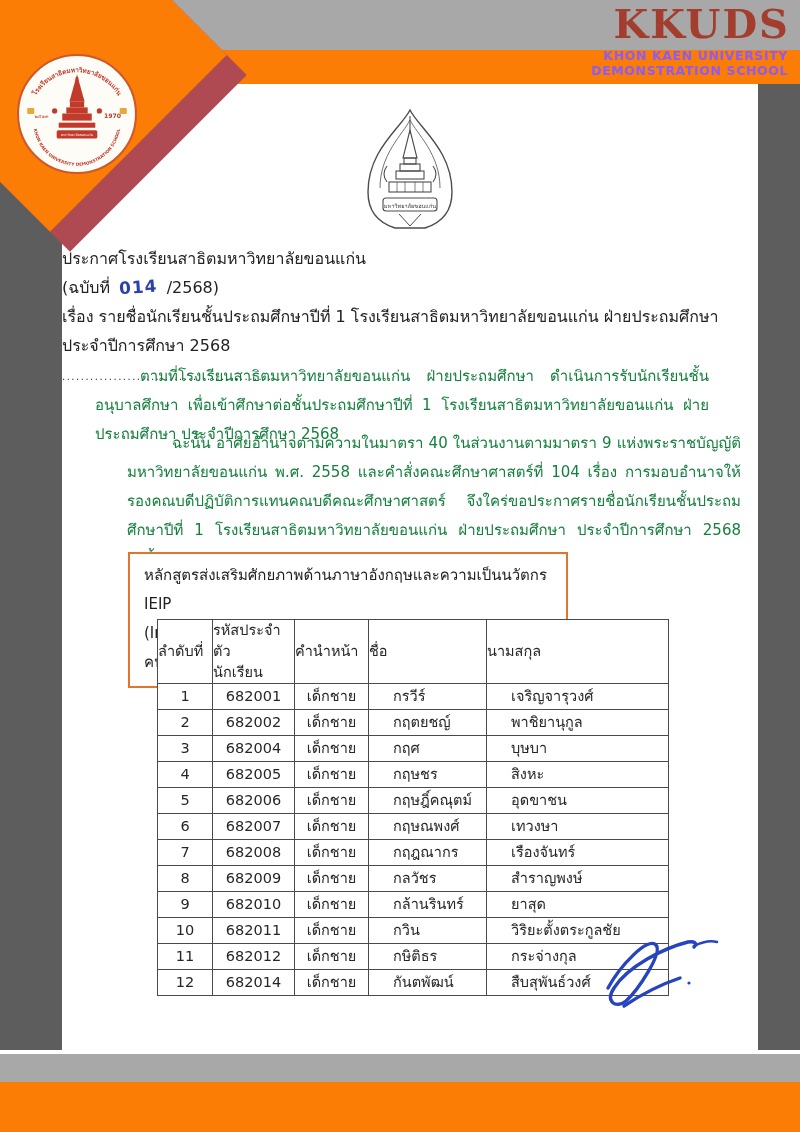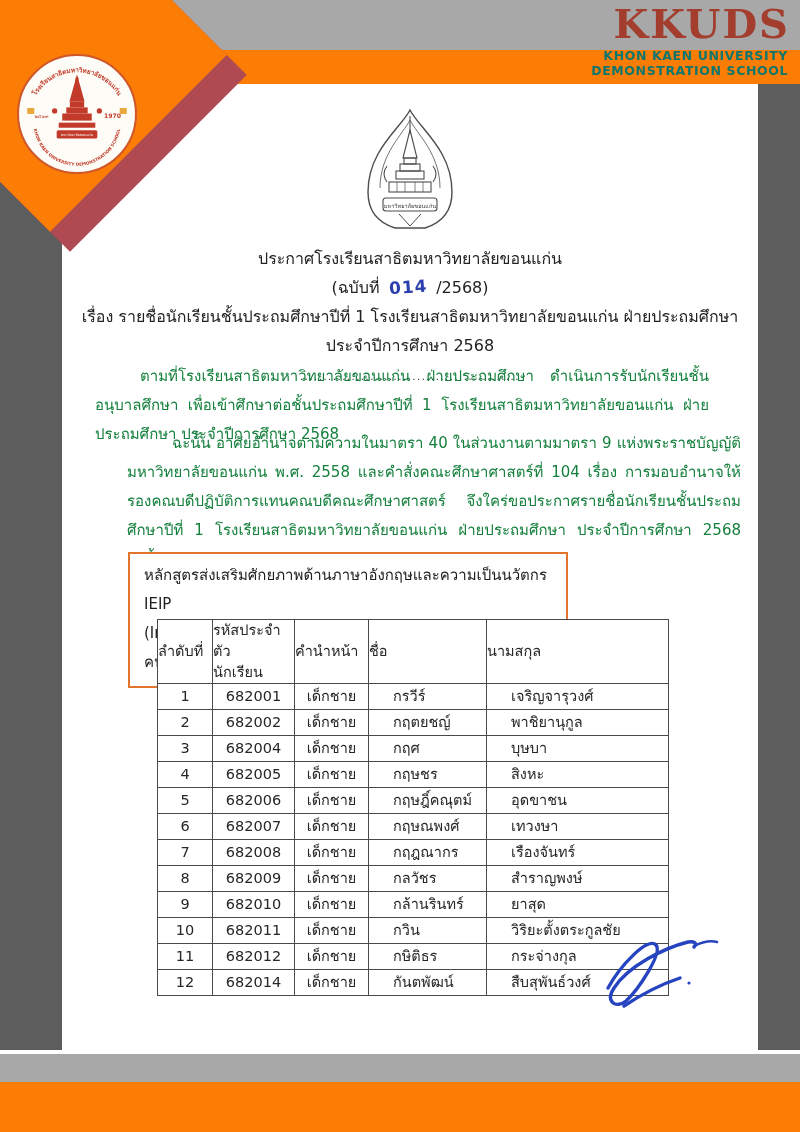--- a/index.html
+++ b/index.html
@@ -21,28 +21,28 @@
                  background:#fb7d05; transform:rotate(45deg); }
 
   
   .seal { position:absolute; left:16px; top:53px; width:122px; height:122px; }
 
   
   .brand { position:absolute; right:10px; top:0; width:230px; height:72px; text-align:right; }
   .brand-word { font-family:"DejaVu Serif", serif; font-weight:bold; font-size:40px; line-height:48px;
                 letter-spacing:2px; color:#a33d2e; }
   .brand-sub  { font-size:12.5px; font-weight:bold; line-height:15px; letter-spacing:0.6px;
-                color:#0f766e; padding-right:2px; }
+                color:#8b5cf6; padding-right:2px; }
 
   
   .page { position:absolute; left:62px; top:84px; width:696px; height:966px; }
 
   .kku-emblem { position:absolute; left:288px; top:22px; width:120px; height:142px; }
 
-  .title-block { position:absolute; left:0; top:160px; width:696px; text-align:center;
+  .title-block { position:absolute; left:0; top:160px; width:696px; text-align:left;
                  font-size:16px; line-height:29px; color:#222; }
   .issue-hand { display:inline-block; color:#2b3fae; font-weight:bold; font-size:17px;
                 letter-spacing:1px; transform:rotate(-4deg); padding:0 4px; }
   .dots-line { font-size:10px; letter-spacing:1.5px; color:#333; margin-top:2px; }
 
   .para { position:absolute; left:33px; width:614px; font-size:15px; line-height:29px;
           text-align:justify; text-indent:45px; color:#15803d; }
   .para1 { top:278px; }
   .para2 { top:345px;margin-left:32px; }
 

